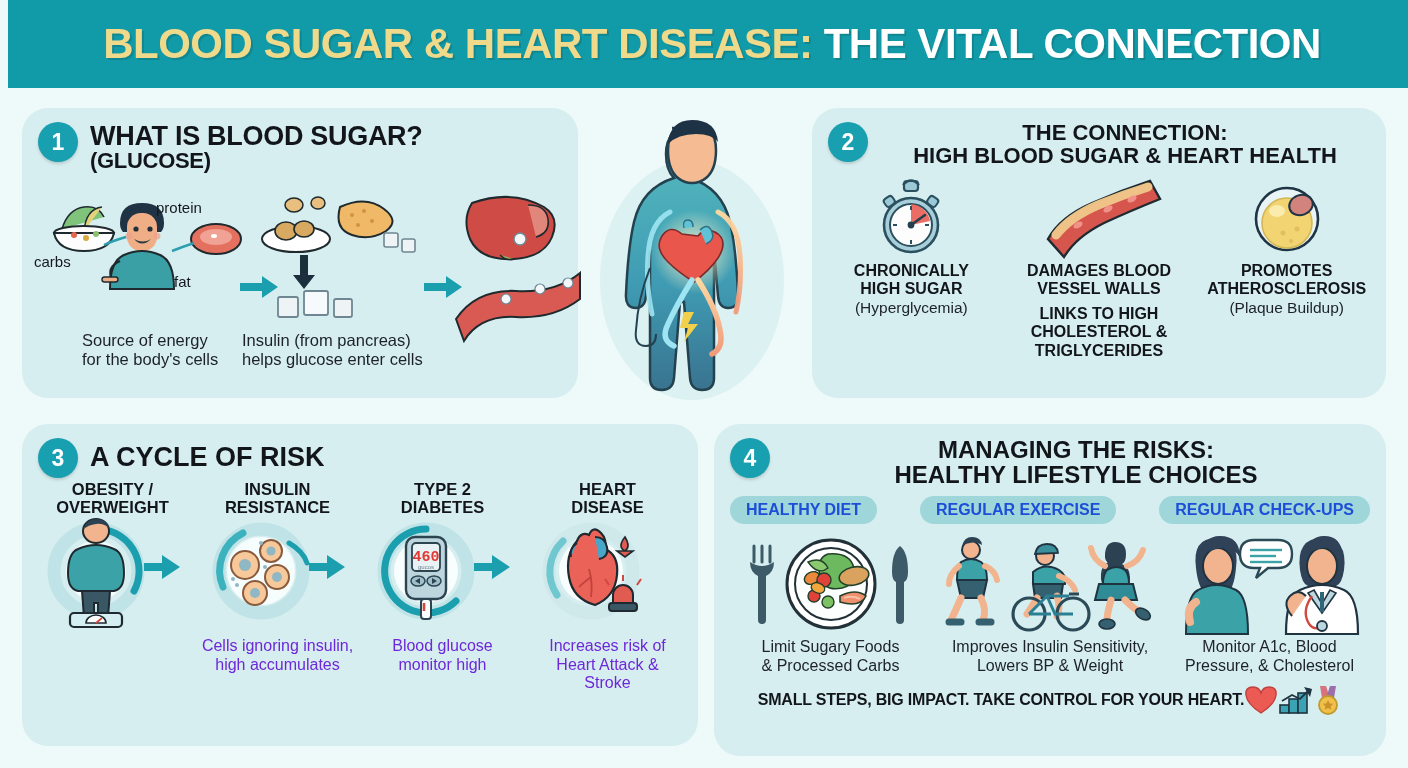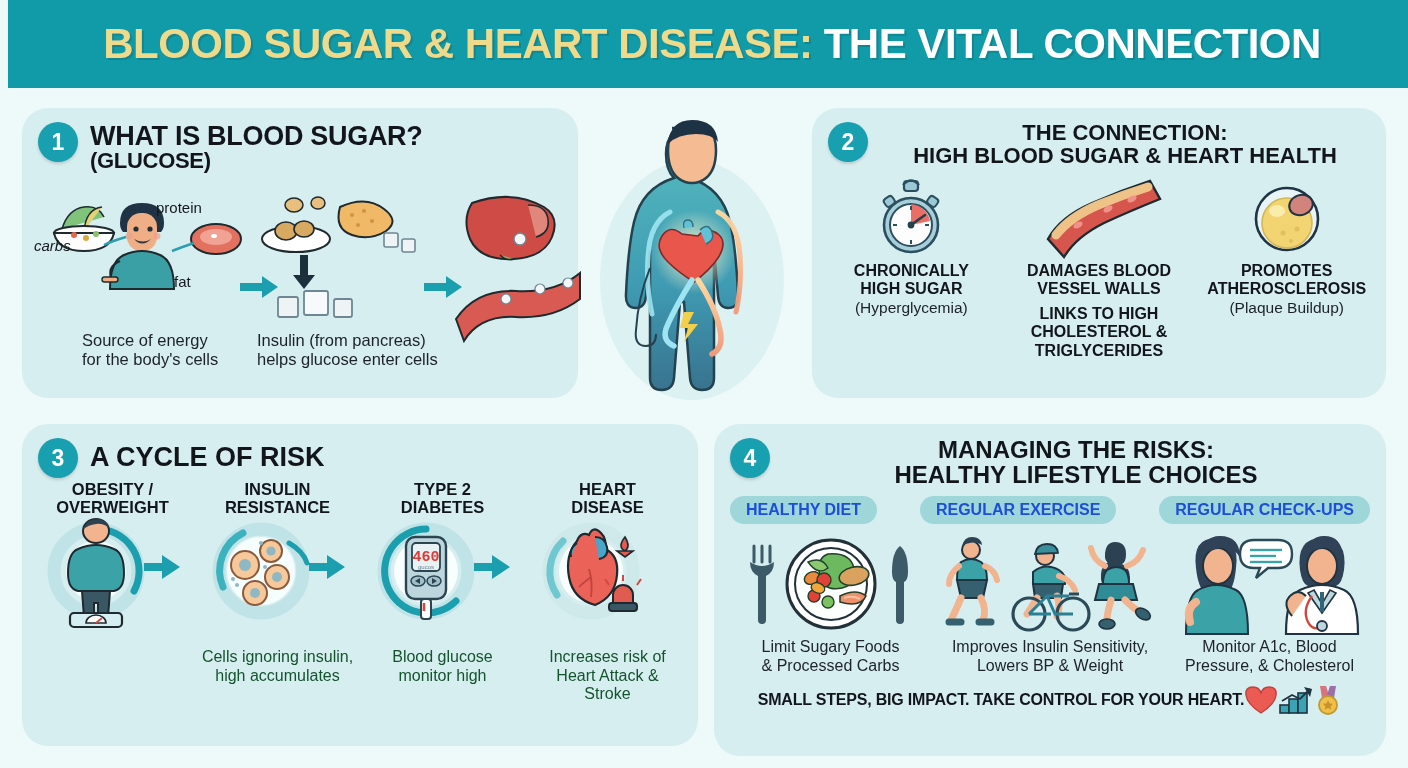--- a/index.html
+++ b/index.html
@@ -43,21 +43,21 @@
   .panel-title { color: #12161a; font-weight: bold; line-height: 1.04; }
   .t1 { font-size: 27px; letter-spacing: -0.3px; }
   .t1 .sub { font-size: 22px; display: block; }
   .t2 { font-size: 22px; text-align: center; }
   .t3 { font-size: 27px; padding-top: 5px; }
   .t4 { font-size: 24px; text-align: center; }
 
   
   .p1-art { position: relative; height: 152px; margin: 4px 6px 0 6px; }
   .p1-captions {
-    display: flex; gap: 23px; padding: 0 12px; margin-top: 2px;
+    display: flex; gap: 8px; padding: 0 12px; margin-top: 2px;
   }
   .p1-cap { font-size: 16.5px; line-height: 1.18; color: #1c2226; text-align: left; }
   .p1-cap.c1 { width: 200px; padding-left: 48px; }
   .p1-cap.c2 { width: 250px; }
 
   .label-sm { position: absolute; font-size: 15px; color: #15191d; }
 
   
   .p2-cols { display: flex; justify-content: space-around; align-items: flex-start;
              padding: 8px 10px 0 10px; gap: 9px; }
@@ -66,21 +66,21 @@
   .p2-main { font-size: 16px; font-weight: bold; text-align: center; line-height: 1.16; color: #12161a; margin-top: 4px; }
   .p2-note { font-size: 15.5px; text-align: center; color: #1c2226; line-height: 1.15; }
 
   
   .p3-steps { display: flex; padding: 2px 8px 0 8px; }
   .p3-step { width: 166px; display: flex; flex-direction: column; align-items: center; }
   .p3-label { font-size: 16.5px; font-weight: bold; text-align: center; color: #12161a;
               line-height: 1.1; height: 40px; }
   .p3-icon { height: 110px; width: 150px; position: relative;
              display: flex; align-items: center; justify-content: center; }
-  .p3-cap { font-size: 16px; text-align: center; color: #14532d; line-height: 1.17; margin-top: 18px; }
+  .p3-cap { font-size: 16px; text-align: center; color: #6d28d9; line-height: 1.17; margin-top: 7px; }
 
   
   .p4-pills { display: flex; justify-content: space-between; padding: 8px 16px 0 16px; }
   .pill {
     background: #9ed6d9; border-radius: 16px; padding: 5px 16px;
     font-size: 16px; font-weight: bold; color: #1d4ed8; white-space: nowrap;
   }
   .p4-cols { display: flex; justify-content: space-between; padding: 6px 14px 0 14px; }
   .p4-col { width: 205px; display: flex; flex-direction: column; align-items: center; }
   .p4-icon { height: 104px; display: flex; align-items: flex-end; justify-content: center; }
@@ -112,21 +112,21 @@
     <div class="panel-head">
       <div class="badge">1</div>
       <div class="panel-title t1">
         <span>WHAT IS BLOOD SUGAR?</span>
         <span class="sub">(GLUCOSE)</span>
       </div>
     </div>
 
     <div class="p1-art">
 
-      <div class="label-sm" style="left:6px; top:60px;font-style:italic;">carbs</div>
+      <div class="label-sm" style="left:6px; top:76px;">carbs</div>
       <div class="label-sm" style="left:128px; top:22px;">protein</div>
       <div class="label-sm" style="left:146px; top:96px;">fat</div>
 
       <svg width="556" height="152" viewBox="0 0 556 152">
 
         <g>
           <path d="M34 52 q6 -20 22 -22 q14 -2 20 10" fill="#7fc47a" stroke="#1e2a2e" stroke-width="1.6"></path>
           <path d="M56 54 q2 -22 18 -24" fill="#e3d27a" stroke="#1e2a2e" stroke-width="1.4"></path>
           <ellipse cx="56" cy="56" rx="30" ry="7" fill="#fff" stroke="#1e2a2e" stroke-width="2"></ellipse>
           <path d="M26 56 q4 18 30 18 q26 0 30 -18 z" fill="#fdfdfd" stroke="#1e2a2e" stroke-width="2"></path>

